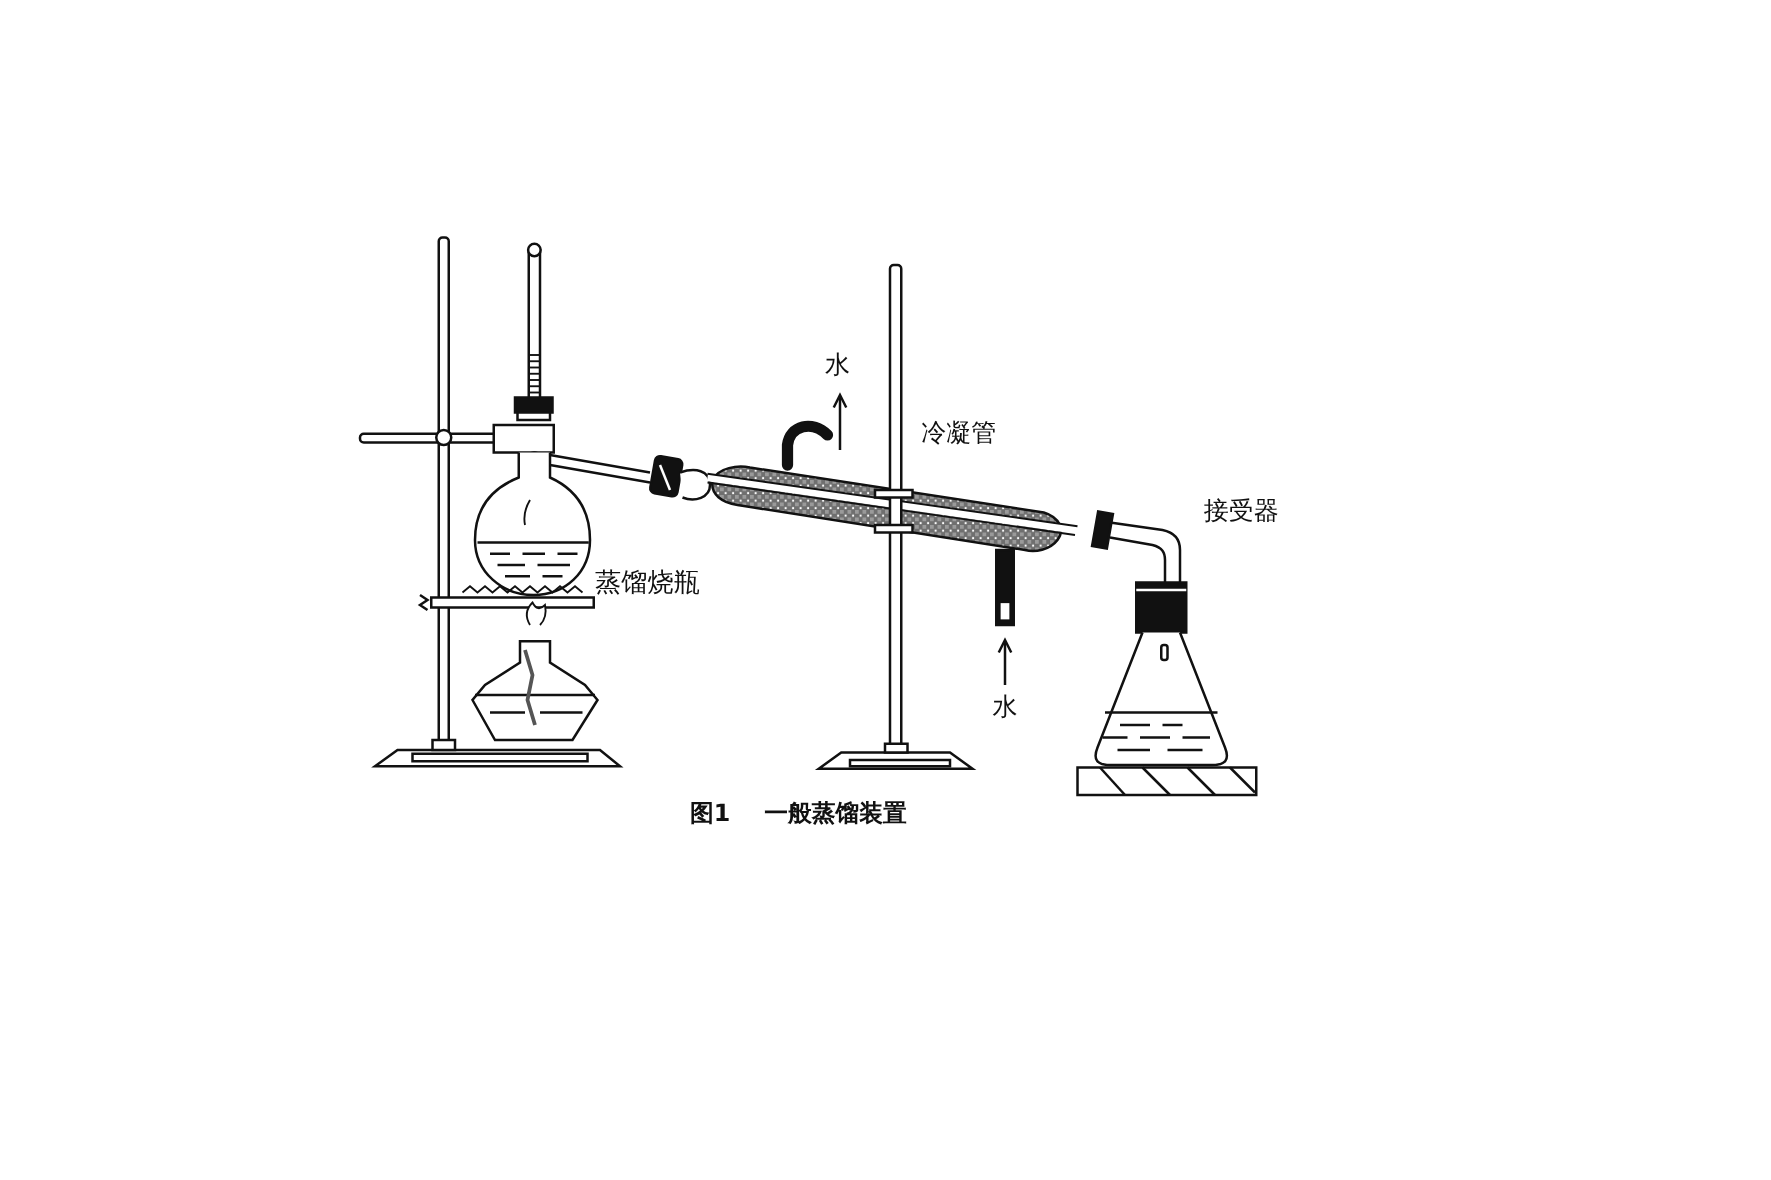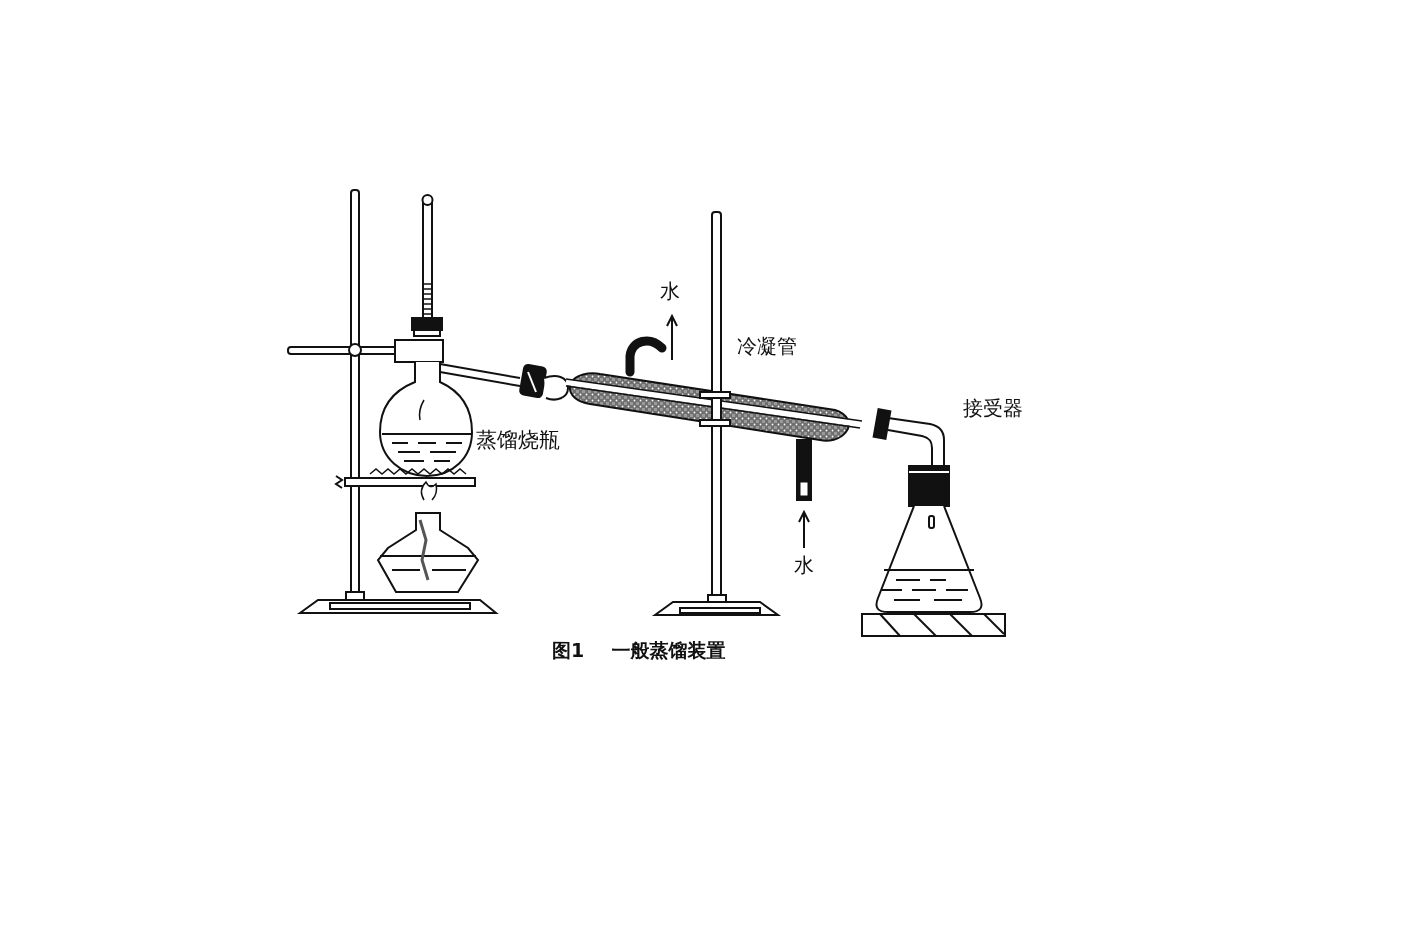--- a/index.html
+++ b/index.html
@@ -149,21 +149,21 @@
     <g stroke="#111" stroke-width="2" fill="#fff">
       <rect x="862" y="614" width="143" height="22"></rect>
       <line x1="880" y1="614" x2="900" y2="636"></line>
       <line x1="914" y1="614" x2="936" y2="636"></line>
       <line x1="950" y1="614" x2="972" y2="636"></line>
       <line x1="984" y1="614" x2="1004" y2="634"></line>
     </g>
   </svg>
 
   
-  <div class="label" style="left:476px; top:430px; font-size:21px;">蒸馏烧瓶</div>
+  <div class="label" style="left:476px; top:456px; font-size:21px;">蒸馏烧瓶</div>
   <div class="label" style="left:737px; top:336px; font-size:20px;">冷凝管</div>
   <div class="label" style="left:922px; top:398px; font-size:20px;margin-left:41px;">接受器</div>
   <div class="label" style="left:660px; top:281px; font-size:20px;">水</div>
   <div class="label" style="left:794px; top:555px; font-size:20px;">水</div>
 
   <div class="caption" style="left:552px; top:638px;">
     <span>图1</span>
     <span style="display:inline-block; width:14px;"></span>
     <span>一般蒸馏装置</span>
   </div>

